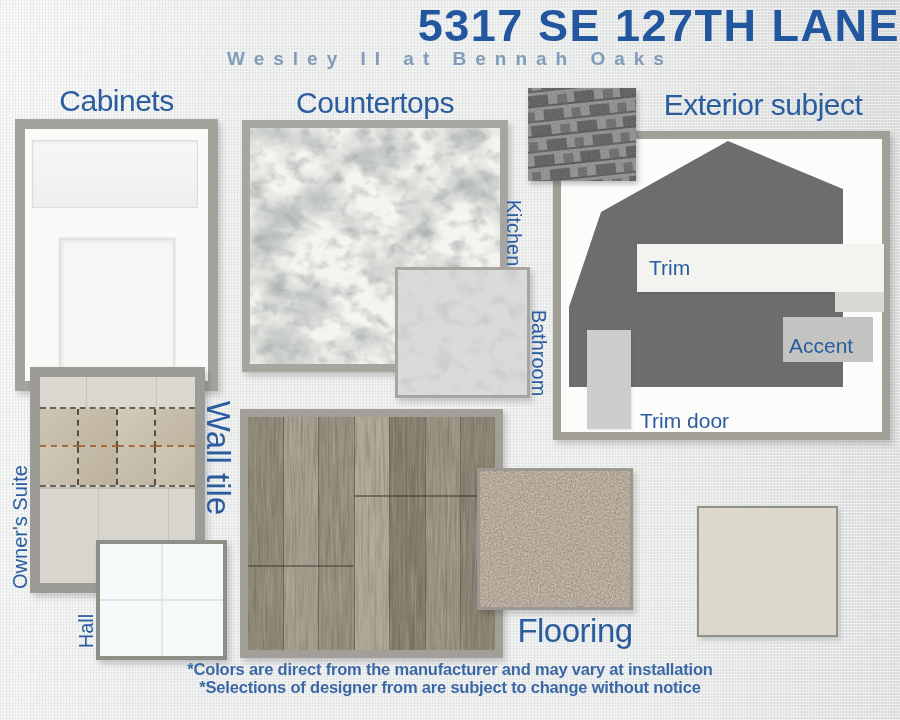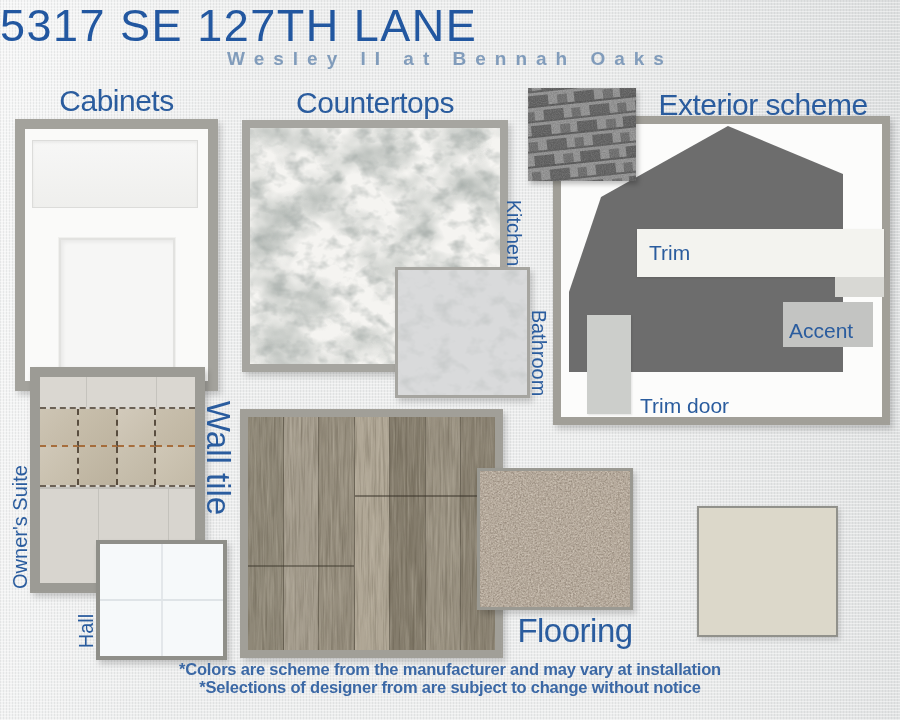--- a/index.html
+++ b/index.html
@@ -9,43 +9,43 @@
     background-color:#eceded;
     background-image:
       repeating-linear-gradient(0deg, rgba(255,255,255,0.45) 0 1px, rgba(0,0,0,0) 1px 3px),
       repeating-linear-gradient(90deg, rgba(186,189,190,0.25) 0 1px, rgba(0,0,0,0) 1px 3px),
       linear-gradient(100deg, rgba(255,255,255,0.55) 0%, rgba(236,237,237,0) 28%),
       linear-gradient(260deg, rgba(200,203,204,0.45) 0%, rgba(236,237,237,0) 38%);
   }
   .abs{position:absolute;}
   .blue{color:#2a5c9e;}
   .title{
-    left:0;top:0;width:900px;text-align:left;
-    font-size:45px;font-weight:normal;letter-spacing:1.5px;color:#2257a0;
+    left:0;top:0;width:900px;text-align:right;
+    font-size:45px;font-weight:bold;letter-spacing:1.5px;color:#2257a0;
   }
   .subtitle{
     left:0;top:48px;width:900px;text-align:center;
     font-size:19px;letter-spacing:9px;color:#819cbb;font-weight:bold;
   }
   .heading{font-size:30px;letter-spacing:-0.5px;text-align:center;white-space:nowrap;}
   .small-label{font-size:20px;white-space:nowrap;}
   .rot-cw{transform:translate(-50%,-50%) rotate(90deg);}
   .rot-ccw{transform:translate(-50%,-50%) rotate(-90deg);}
   .framed{box-sizing:border-box;box-shadow:3px 4px 6px rgba(0,0,0,0.18);}
   
   .cabinet-box{left:15px;top:119px;width:203px;height:272px;border:10px solid #a3a29c;background:#fafaf9;}
   .cab-drawer{left:7px;top:11px;width:164px;height:66px;border:1px solid #dcdcda;
     background:linear-gradient(#f7f7f6,#efefed);box-shadow:inset 0 2px 3px rgba(0,0,0,0.05);}
   .cab-door-panel{left:34px;top:109px;width:112px;height:140px;border:2px solid #e2e2e0;
     background:#f6f6f5;box-shadow:inset 2px 2px 4px rgba(0,0,0,0.06), 0 0 0 1px #f0f0ee;}
   
   .kitchen-box{left:242px;top:120px;width:266px;height:252px;border:8px solid #a6a5a0;}
   .bathroom-box{left:395px;top:267px;width:135px;height:131px;border:3px solid #a6a5a0;background:#d9dadb;}
   
-  .ext-panel{left:553px;top:116px;width:337px;height:309px;border:8px solid #a19f98;background:#fcfcfb;}
+  .ext-panel{left:553px;top:131px;width:337px;height:309px;border:8px solid #a19f98;background:#fcfcfb;}
   .house{left:8px;top:2px;width:274px;height:246px;background:#6d6d6d;
     clip-path:polygon(58% 0%, 100% 19.5%, 100% 100%, 0% 100%, 0% 67.5%, 11.7% 28.9%);}
   .trim-band{left:76px;top:105px;width:247px;height:48px;background:#f3f3ef;box-shadow:0 1px 2px rgba(0,0,0,0.12);}
   .trim-strip{left:274px;top:153px;width:49px;height:20px;background:#d8d8d4;}
   .accent-rect{left:222px;top:178px;width:90px;height:45px;background:#c3c4c2;}
   .frontdoor-rect{left:26px;top:191px;width:44px;height:99px;background:#cccecb;box-shadow:1px 1px 2px rgba(0,0,0,0.1);}
   .roof-box{left:528px;top:88px;width:108px;height:93px;overflow:hidden;box-shadow:2px 3px 5px rgba(0,0,0,0.25);}
   
   .walltile-box{left:30px;top:367px;width:175px;height:226px;border:10px solid #9c9b95;background:#d9d6d0;}
   .wt-strip-top{left:0;top:0;width:155px;height:30px;background:#dad7d1;
@@ -168,21 +168,21 @@
   </div>
   <div class="abs small-label blue rot-cw" style="left:513px;top:233px;">Kitchen</div>
   <div class="abs framed bathroom-box">
     <svg class="fill-svg">
       <rect width="100%" height="100%" fill="#d9dadb"></rect>
       <rect width="100%" height="100%" filter="url(#marbleB)" opacity="0.25"></rect>
     </svg>
   </div>
   <div class="abs small-label blue rot-cw" style="left:538px;top:353px;">Bathroom</div>
 
-  <div class="abs heading blue" style="left:636px;top:88px;width:254px;">Exterior scheme</div>
+  <div class="abs heading blue" style="left:636px;top:88px;width:254px;">Exterior subject</div>
   <div class="abs framed ext-panel">
     <div class="abs house"></div>
     <div class="abs trim-band">
       <div class="abs small-label blue" style="left:12px;top:50%;transform:translateY(-50%);font-size:21px;">Trim</div>
     </div>
     <div class="abs trim-strip"></div>
     <div class="abs accent-rect">
       <div class="abs small-label blue" style="left:6px;bottom:4px;font-size:21px;">Accent</div>
     </div>
     <div class="abs frontdoor-rect"></div>
@@ -230,17 +230,17 @@
       <rect width="100%" height="100%" fill="#b5a99b"></rect>
       <rect width="100%" height="100%" filter="url(#spkDark)" opacity="0.5"></rect>
       <rect width="100%" height="100%" filter="url(#spkLight)" opacity="0.55"></rect>
     </svg>
   </div>
   <div class="abs blue" style="left:500px;top:612px;width:150px;text-align:center;font-size:33px;letter-spacing:-0.5px;">Flooring</div>
 
   <div class="abs paint-box"></div>
 
   <div class="abs footnotes">
-    <div>*Colors are scheme from the manufacturer and may vary at installation</div>
+    <div>*Colors are direct from the manufacturer and may vary at installation</div>
     <div>*Selections of designer from are subject to change without notice</div>
   </div>
 
 </div>
 
 </body></html>

